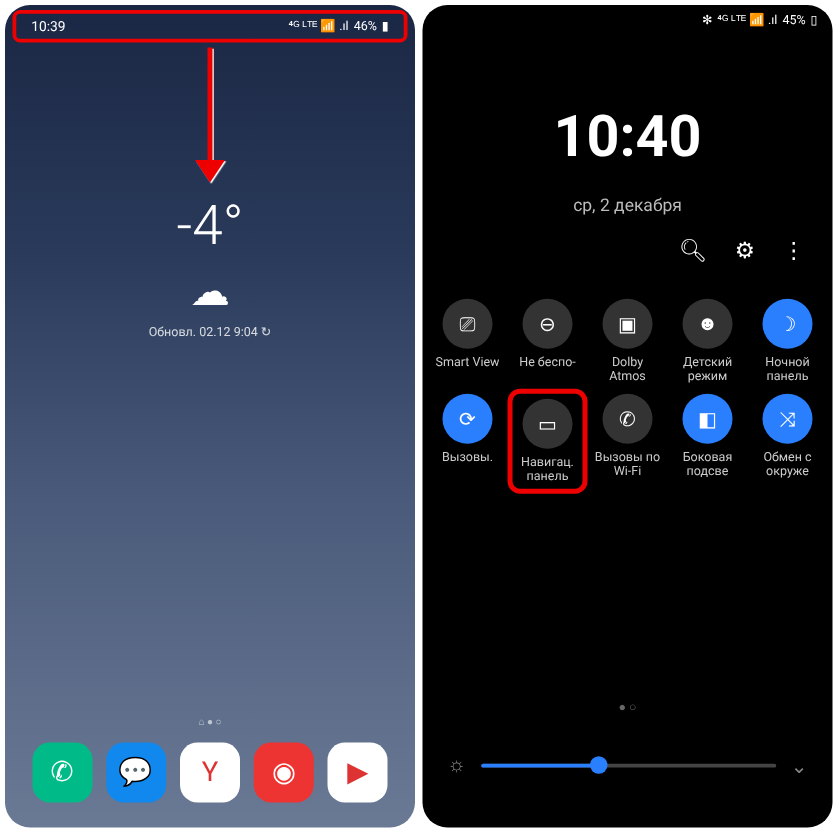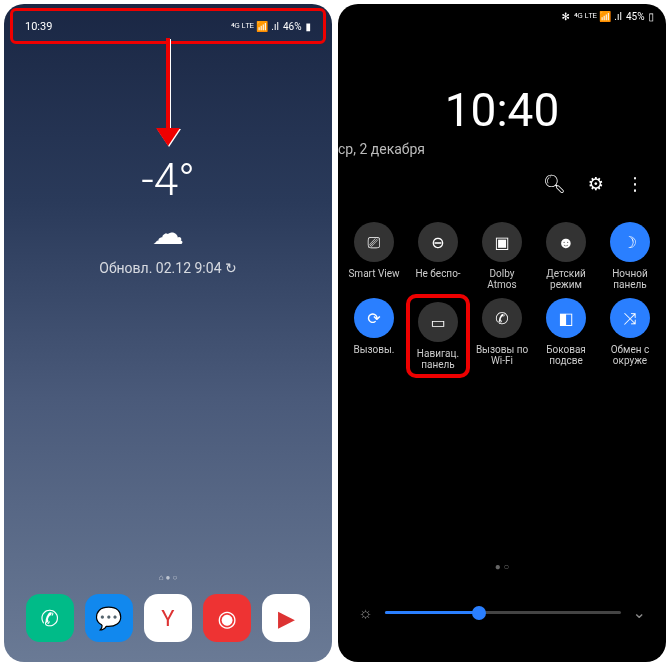--- a/index.html
+++ b/index.html
@@ -1,35 +1,35 @@
 <!DOCTYPE html>
 <html><head>
 <meta charset="utf-8">
 <style>
 *{margin:0;padding:0;box-sizing:border-box;font-family:-apple-system,Roboto,Arial,sans-serif}
 body{background:#fff;width:670px;height:668px;display:flex;gap:6px;padding:4px}
 .phone{width:328px;height:658px;border-radius:20px;position:relative;overflow:hidden}
 .phone-left{background:linear-gradient(180deg,#1a2744 0%,#2a3a5a 30%,#4a5a7a 60%,#6a7a95 100%)}
 .phone-right{background:#000}
 .statusbar{height:24px;display:flex;justify-content:space-between;align-items:center;padding:0 12px;font-size:11px;color:#fff}
-.sb-hl{border:3px solid #e00;border-radius:6px;margin:4px 6px;height:36px}
+.sb-hl{border:3px solid #e00;border-radius:6px;margin:4px 6px;height:26px}
 .sb-icons{display:flex;gap:4px;align-items:flex-end;font-size:10px}
 .arrow{position:absolute;top:34px;left:50%;transform:translateX(-50%);width:24px;height:110px}
 .arrow-line{width:4px;height:90px;background:#e00;margin:0 auto;box-shadow:1px 1px 0 #fff}
 .arrow-head{width:0;height:0;border-left:12px solid transparent;border-right:12px solid transparent;border-top:18px solid #e00;margin:0 auto;filter:drop-shadow(1px 1px 0 #fff)}
 .weather{position:absolute;top:150px;left:0;right:0;text-align:center;color:#fff}
 .temp{font-size:44px;font-weight:300}
 .cloud{font-size:32px;margin:8px 0}
 .loc{font-size:12px;margin-top:8px}
-.upd{font-size:14px;opacity:.8;margin-top:4px}
+.upd{font-size:10px;opacity:.8;margin-top:4px}
 .dock{position:absolute;bottom:20px;left:0;right:0;display:flex;justify-content:space-around;padding:0 16px}
 .app-icon{width:48px;height:48px;border-radius:14px;display:flex;align-items:center;justify-content:center;font-size:22px;color:#fff}
 .page-dots{position:absolute;bottom:80px;left:0;right:0;text-align:center;color:#fff;font-size:8px;opacity:.6}
-.qs-time{text-align:center;color:#fff;font-size:46px;font-weight:400;margin-top:55px}
-.qs-date{color:#bbb;font-size:14px;margin-top:4px}
+.qs-time{text-align:center;color:#fff;font-size:46px;font-weight:700;margin-top:55px}
+.qs-date{text-align:center;color:#bbb;font-size:14px;margin-top:20px}
 .qs-actions{display:flex;justify-content:flex-end;gap:22px;padding:16px 22px;color:#fff;font-size:18px}
 .qs-grid{display:grid;grid-template-columns:repeat(5,1fr);gap:8px;padding:12px 8px}
 .qs-item{text-align:center;color:#ccc;font-size:10px}
 .qs-circle{width:40px;height:40px;border-radius:50%;background:#333;margin:0 auto 6px;display:flex;align-items:center;justify-content:center;color:#fff;font-size:16px}
 .qs-circle.active{background:#2a7fff}
 .qs-hl{border:4px solid #e00;border-radius:10px;padding:4px;margin:-4px}
 .brightness{position:absolute;bottom:40px;left:0;right:0;display:flex;align-items:center;padding:0 20px;gap:12px;color:#888}
 .slider{flex:1;height:3px;background:#444;position:relative;border-radius:2px}
 .slider-fill{position:absolute;left:0;top:0;height:100%;width:40%;background:#2a7fff;border-radius:2px}
 .slider-thumb{position:absolute;left:40%;top:50%;transform:translate(-50%,-50%);width:14px;height:14px;border-radius:50%;background:#2a7fff}

